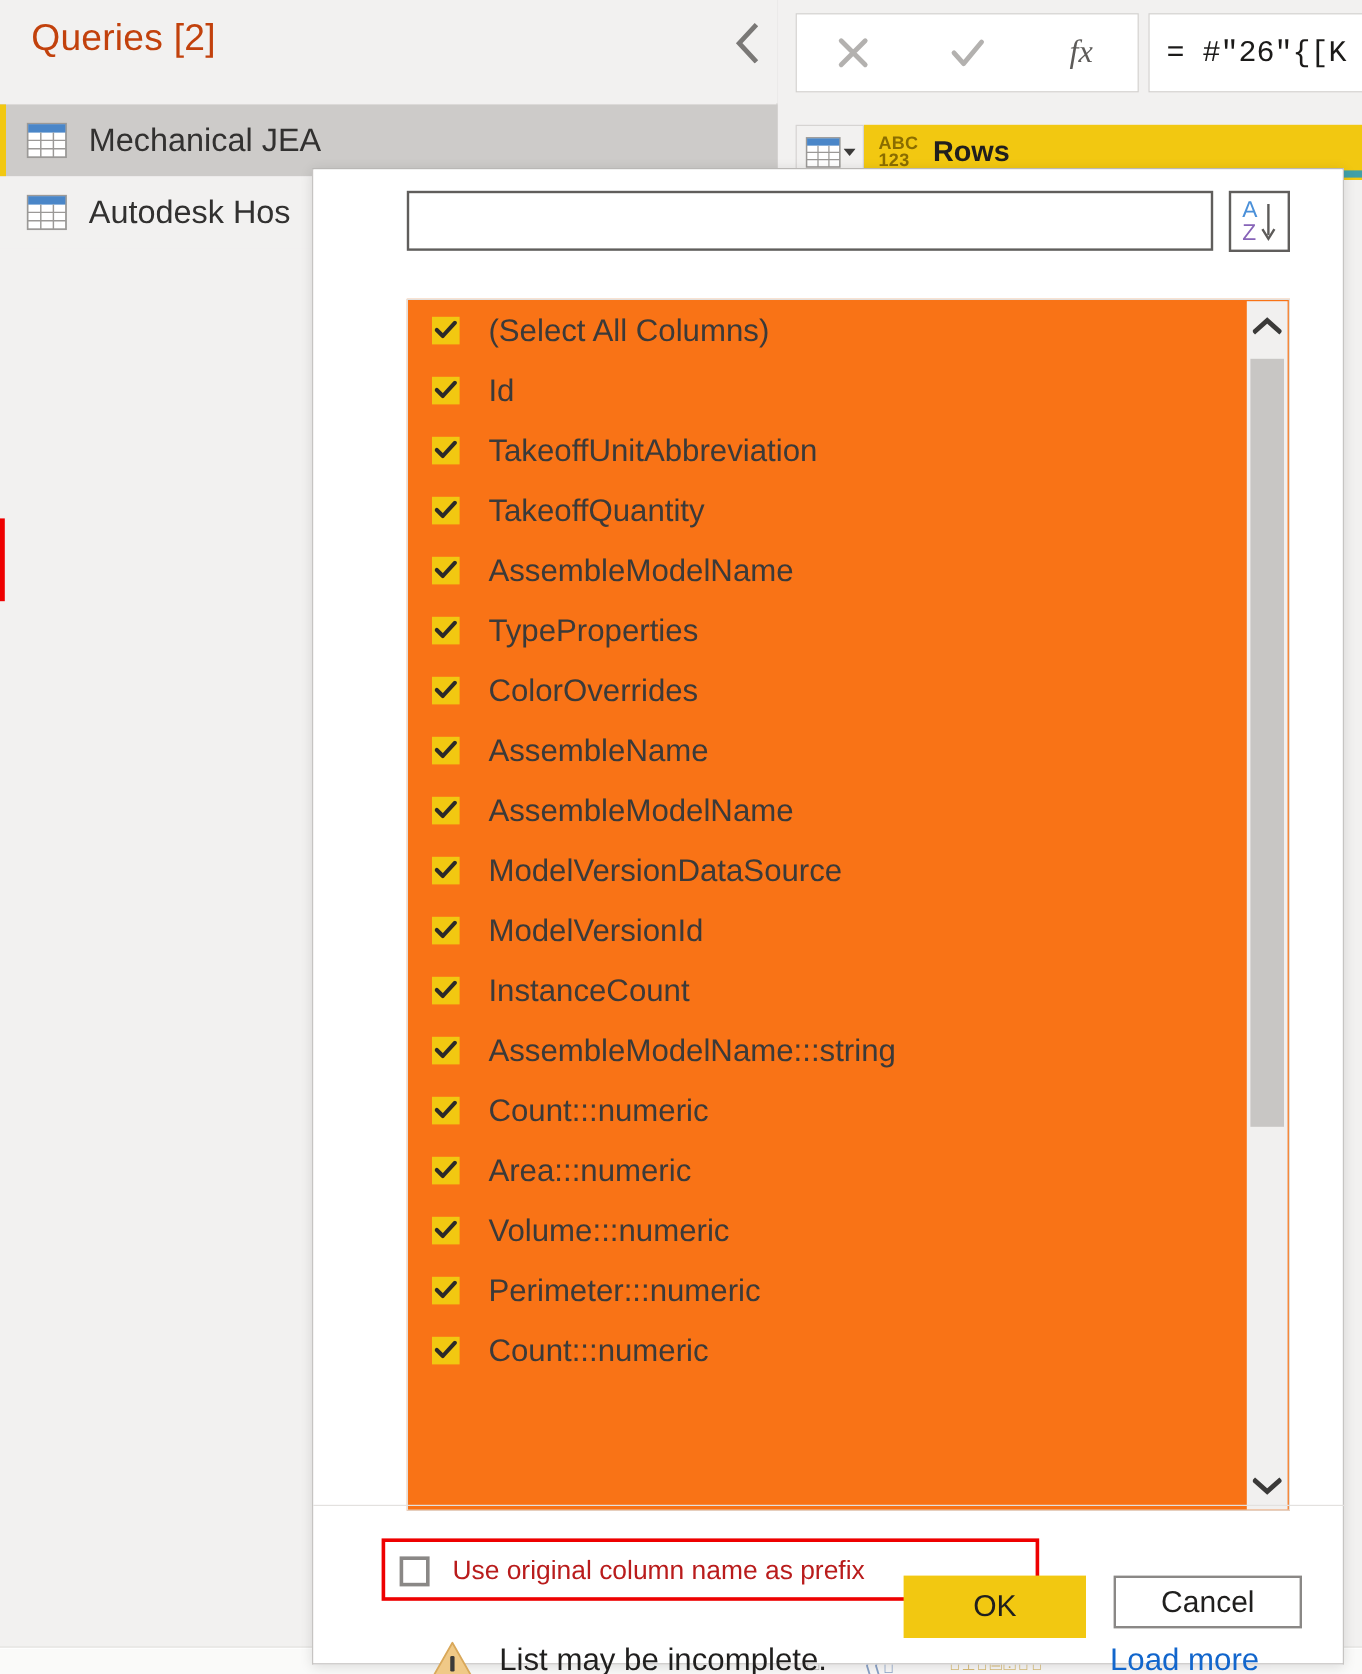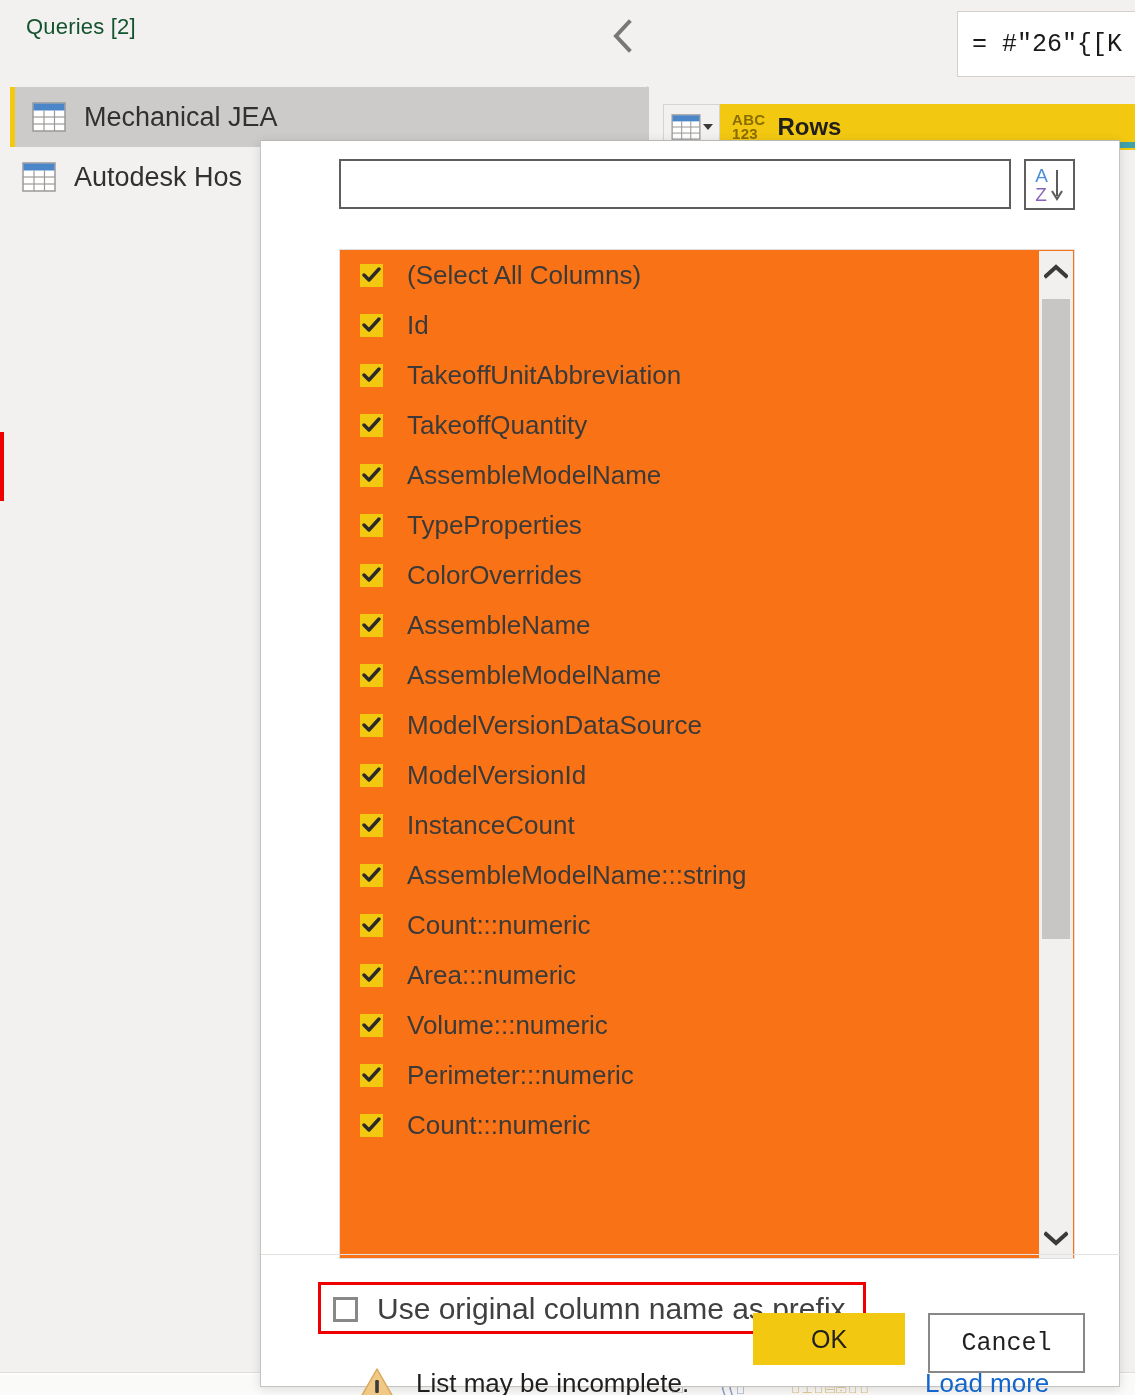--- a/index.html
+++ b/index.html
@@ -33,22 +33,22 @@
     position: absolute;
     left: 0; top: 0;
     width: 648px;
     height: 86px;
     background: #f2f1f0;
   }
   .queries-title {
     position: absolute;
     left: 26px;
     top: 14px;
-    font-size: 22px;
-    color: #14532d;
+    font-size: 31px;
+    color: #c2410c;
     font-weight: 400;
     letter-spacing: 0.2px;
     white-space: nowrap;
   }
   .collapse-chevron {
     position: absolute;
     left: 600px;
     top: 14px;
     width: 44px;
     height: 44px;
@@ -70,21 +70,21 @@
     box-sizing: border-box;
   }
   .query-item.selected {
     background: #cdcbc9;
     border-left: 5px solid #f2c811;
   }
   .query-item.plain {
     background: #f2f1f0;
     padding-left: 5px;
   }
-  #query-item-0 { top: 87px; margin-left: 10px; }
+  #query-item-0 { top: 87px; }
   #query-item-1 { top: 147px; }
 
   .table-icon {
     width: 34px;
     height: 30px;
     margin-left: 17px;
     margin-right: 18px;
     flex: 0 0 auto;
   }
   .query-label {
@@ -420,22 +420,22 @@
   .cb-empty {
     width: 25px;
     height: 25px;
     border: 3px solid #8a8886;
     background: #ffffff;
     box-sizing: border-box;
     flex: 0 0 auto;
     margin-right: 19px;
   }
   .prefix-label {
-    font-size: 30px;
-    color: #404040;
+    font-size: 22px;
+    color: #b91c1c;
     white-space: nowrap;
   }
 
   
   .warn-row {
     position: absolute;
     left: 0;
     top: 1222px;
     width: 860px;
     height: 50px;
@@ -478,25 +478,25 @@
     font-size: 25px;
     color: #201f1e;
     cursor: pointer;
     padding: 0;
   }
   .btn-cancel {
     position: absolute;
     left: 667px;
     top: 1172px;
     width: 157px;
-    height: 60px;
+    height: 44px;
     background: #ffffff;
     border: 2px solid #8a8886;
     box-sizing: border-box;
-    font-family: Liberation Mono, monospace;
+    font-family: Liberation Sans, sans-serif;
     font-size: 25px;
     color: #201f1e;
     cursor: pointer;
     padding: 0;
   }
 </style>
 </head>
 <body>
 
 <div id="app">
@@ -532,20 +532,37 @@
         <line x1="1" y1="15" x2="33" y2="15" stroke="#9b9997" stroke-width="1.2"></line>
         <line x1="1" y1="22" x2="33" y2="22" stroke="#9b9997" stroke-width="1.2"></line>
       </svg>
       <span class="query-label">Autodesk Hos</span>
     </div>
 
     <div class="red-edge-mark"></div>
   </div>
 
   <div class="right-area">
+    <div class="fx-group">
+      <div class="fx-btn">
+        <svg width="40" height="40" viewBox="0 0 40 40" aria-hidden="true">
+          <path d="M10 10 L30 30 M30 10 L10 30" fill="none" stroke="#b3b1af" stroke-width="4" stroke-linecap="round"></path>
+        </svg>
+      </div>
+      <div class="fx-btn">
+        <svg width="40" height="40" viewBox="0 0 40 40" aria-hidden="true">
+          <path d="M9 20 L17 29 L32 11" fill="none" stroke="#b3b1af" stroke-width="4" stroke-linecap="round" stroke-linejoin="round"></path>
+        </svg>
+      </div>
+      <div class="fx-btn">
+        <svg width="40" height="40" viewBox="0 0 40 40" aria-hidden="true">
+          <text x="20" y="28" font-family="Liberation Serif, serif" font-size="27" font-style="italic" fill="#5d5b59" text-anchor="middle">fx</text>
+        </svg>
+      </div>
+    </div>
 
     <div class="formula-box">
       <span class="formula-text">= #"26"{[K</span>
     </div>
 
     <div class="col-strip">
       <div class="col-selector">
         <svg width="30" height="26" viewBox="0 0 34 30" aria-hidden="true">
           <rect x="1" y="1" width="32" height="28" fill="#ffffff" stroke="#9b9997" stroke-width="1.5"></rect>
           <rect x="1.5" y="1.5" width="31" height="7" fill="#4a86c8"></rect>

